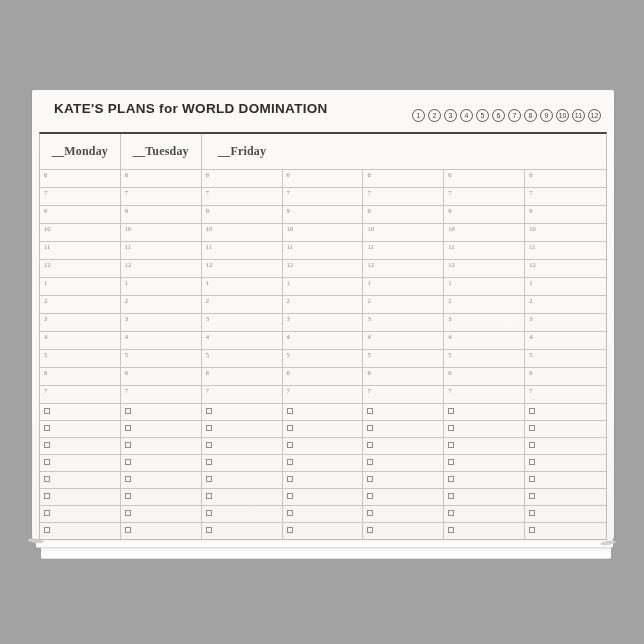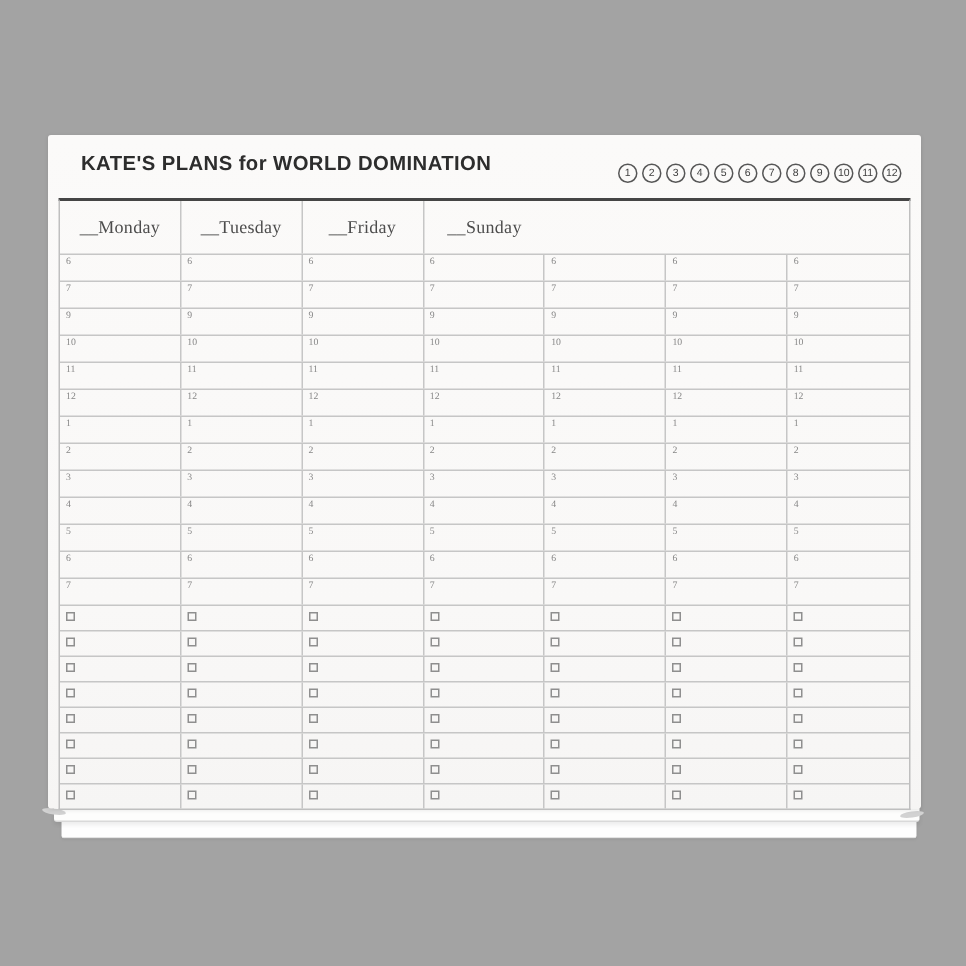--- a/index.html
+++ b/index.html
@@ -27,21 +27,21 @@
   
   .ptable{position:absolute;left:7px;top:42px;width:566px;
           border-top:2px solid #454545;border-left:1px solid #bfbfbf;
           border-right:1px solid #bfbfbf;border-bottom:1px solid #bfbfbf;
           background:transparent;}
   .prow{display:grid;grid-template-columns:repeat(7,1fr);}
   .pcell{border-right:1px solid #c6c6c6;box-sizing:border-box;position:relative;}
   .pcell:last-child{border-right:none;}
   .header-row{height:35px;}
   .header-row .pcell{display:flex;align-items:center;justify-content:center;}
-  .day-label{font-family:"Liberation Serif",serif;font-weight:normal;font-size:12px;
+  .day-label{font-family:"Liberation Serif",serif;font-weight:bold;font-size:12px;
              color:#4c4c4c;letter-spacing:.2px;white-space:nowrap;}
   .hour-row{height:17px;border-top:1px solid #c6c6c6;}
   .hour-num{position:absolute;left:4px;top:2px;font-family:"Liberation Serif",serif;
             font-size:6.5px;color:#878787;line-height:1;}
   .check-row{height:16px;border-top:1px solid #c6c6c6;}
   .checkbox{position:absolute;left:4px;top:4px;width:6px;height:6px;
             border:1px solid #8f8f8f;box-sizing:border-box;background:transparent;}
 </style>
 </head>
 <body>
@@ -72,23 +72,20 @@
         <div class="prow header-row">
           <div class="pcell">
             <span class="day-label">__Monday</span>
           </div>
           <div class="pcell">
             <span class="day-label">__Tuesday</span>
           </div>
           <div class="pcell">
             <span class="day-label">__Friday</span>
           </div>
-          <div class="pcell">
-            <span class="day-label">__Sunday</span>
-          </div>
         </div>
         <div class="prow hour-row">
           <div class="pcell">
             <span class="hour-num">6</span>
           </div>
           <div class="pcell">
             <span class="hour-num">6</span>
           </div>
           <div class="pcell">
             <span class="hour-num">6</span>

